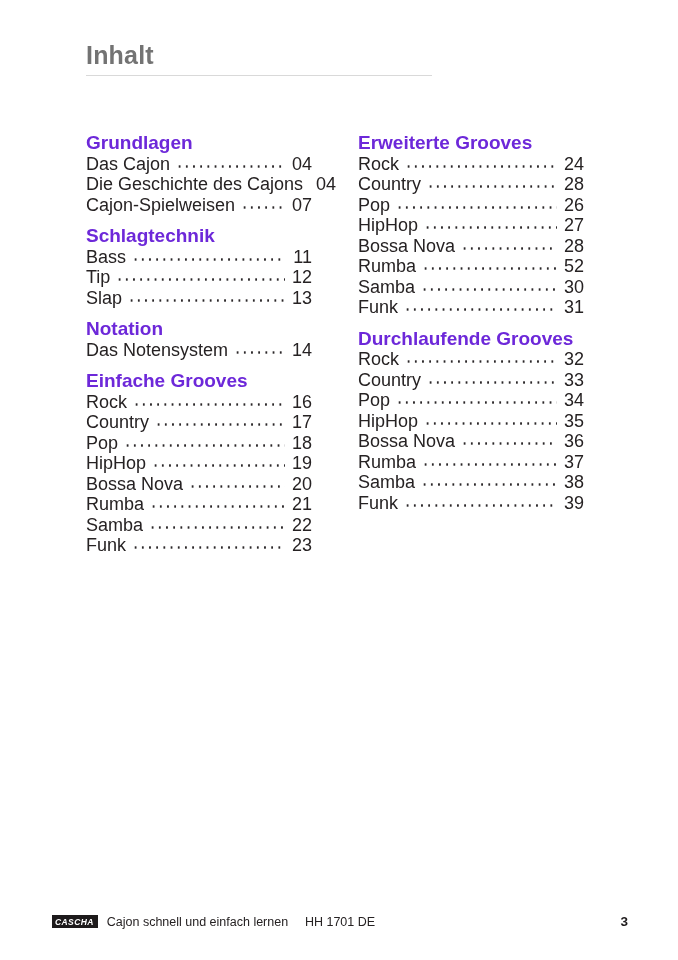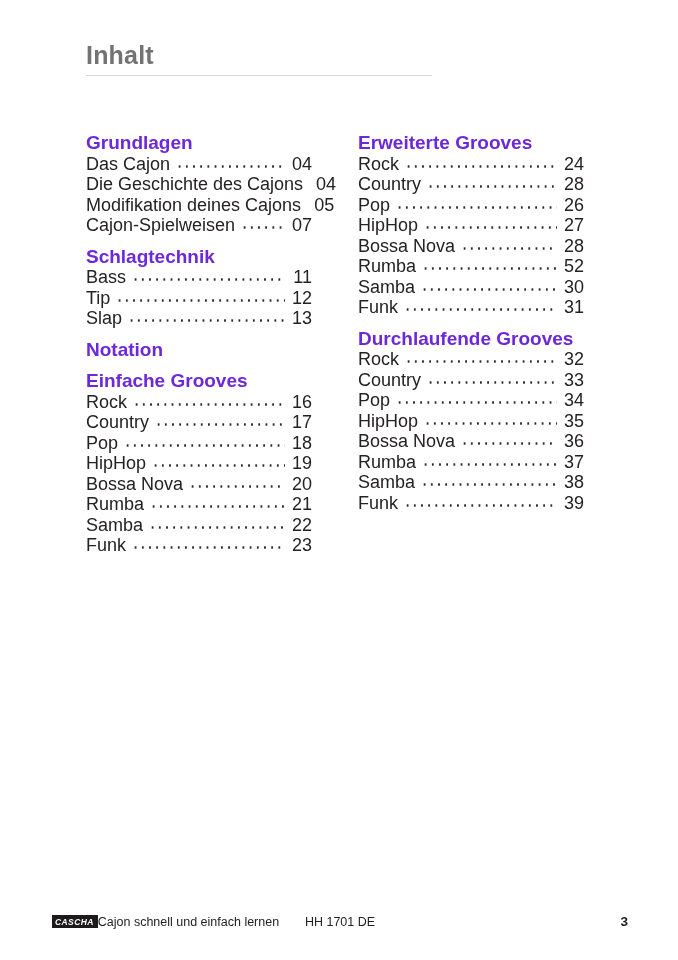--- a/index.html
+++ b/index.html
@@ -61,21 +61,21 @@
     white-space:nowrap;
   }
   .footer {
     position:absolute; left:52px; right:50px; top:914px;
     display:grid;
     grid-template-columns:1fr auto 1fr;
     align-items:center;
     font-size:12.5px;
     color:#262223;
   }
-  .footer-left { display:flex; align-items:center; gap:0; }
+  .footer-left { display:flex; align-items:center; gap:9px; }
   .logo-badge {
     display:inline-block;
     background:#1d1a1b; color:#ffffff;
     font-weight:bold; font-style:italic;
     font-size:8.5px; line-height:1;
     letter-spacing:0.4px;
     padding:3px 4px 2px 3px;
   }
   .footer-center { text-align:left; white-space:nowrap; }
   .footer-page-num {
@@ -101,25 +101,20 @@
             <span class="toc-label">Das Cajon</span>
             <span class="leader"></span>
             <span class="toc-page-num">04</span>
           </div>
           <div class="toc-row">
             <span class="toc-label">Die Geschichte des Cajons</span>
             <span class="leader"></span>
             <span class="toc-page-num">04</span>
           </div>
           <div class="toc-row">
-            <span class="toc-label">Modifikation deines Cajons</span>
-            <span class="leader"></span>
-            <span class="toc-page-num">05</span>
-          </div>
-          <div class="toc-row">
             <span class="toc-label">Cajon-Spielweisen</span>
             <span class="leader"></span>
             <span class="toc-page-num">07</span>
           </div>
         </section>
         <section class="section">
           <h2 class="section-heading">Schlagtechnik</h2>
           <div class="toc-row">
             <span class="toc-label">Bass</span>
             <span class="leader"></span>
@@ -131,20 +126,25 @@
             <span class="toc-page-num">12</span>
           </div>
           <div class="toc-row">
             <span class="toc-label">Slap</span>
             <span class="leader"></span>
             <span class="toc-page-num">13</span>
           </div>
         </section>
         <section class="section">
           <h2 class="section-heading">Notation</h2>
+          <div class="toc-row">
+            <span class="toc-label">Das Notensystem</span>
+            <span class="leader"></span>
+            <span class="toc-page-num">14</span>
+          </div>
         </section>
         <section class="section">
           <h2 class="section-heading">Einfache Grooves</h2>
           <div class="toc-row">
             <span class="toc-label">Rock</span>
             <span class="leader"></span>
             <span class="toc-page-num">16</span>
           </div>
           <div class="toc-row">
             <span class="toc-label">Country</span>

